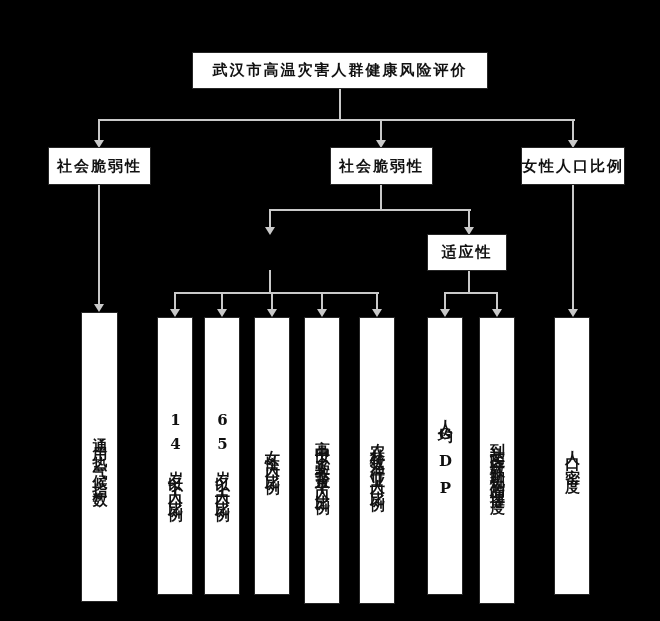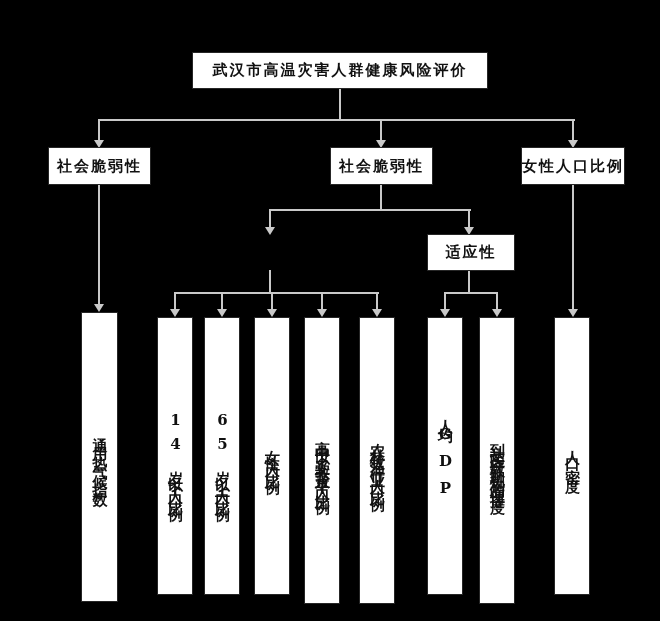--- a/index.html
+++ b/index.html
@@ -98,21 +98,21 @@
   <div class="ah" style="left:94px;top:304px"></div>
   <div class="vl" style="left:572px;top:184px;height:126px"></div>
   <div class="ah" style="left:568px;top:309px"></div>
 
   <div class="hbox" style="left:192px;top:52px;width:296px;height:37px">武汉市高温灾害人群健康风险评价</div>
 
   <div class="hbox" style="left:48px;top:147px;width:103px;height:38px">社会脆弱性</div>
   <div class="hbox" style="left:330px;top:147px;width:103px;height:38px">社会脆弱性</div>
   <div class="hbox" style="left:521px;top:147px;width:104px;height:38px">女性人口比例</div>
 
-  <div class="hbox" style="left:427px;top:234px;width:88px;height:37px">适应性</div>
+  <div class="hbox" style="left:427px;top:234px;width:80px;height:37px">适应性</div>
 
   <div class="vbox" style="left:81px;top:312px;width:37px;height:290px;letter-spacing:9px">通用热气候指数</div>
   <div class="vbox" style="left:157px;top:317px;width:36px;height:278px">14岁以下人口比例</div>
   <div class="vbox" style="left:204px;top:317px;width:36px;height:278px">65岁以上人口比例</div>
   <div class="vbox" style="left:254px;top:317px;width:36px;height:278px">女性人口比例</div>
   <div class="vbox" style="left:304px;top:317px;width:36px;height:287px;letter-spacing:5px">高中以下受教育水平人口比例</div>
   <div class="vbox" style="left:359px;top:317px;width:36px;height:287px">农林牧渔行业人口比例</div>
   <div class="vbox" style="left:427px;top:317px;width:36px;height:278px;letter-spacing:9px">人均GDP</div>
   <div class="vbox" style="left:479px;top:317px;width:36px;height:287px;letter-spacing:5px">到达医疗救助机构的便捷度</div>
   <div class="vbox" style="left:554px;top:317px;width:36px;height:278px;letter-spacing:9px">人口密度</div>

